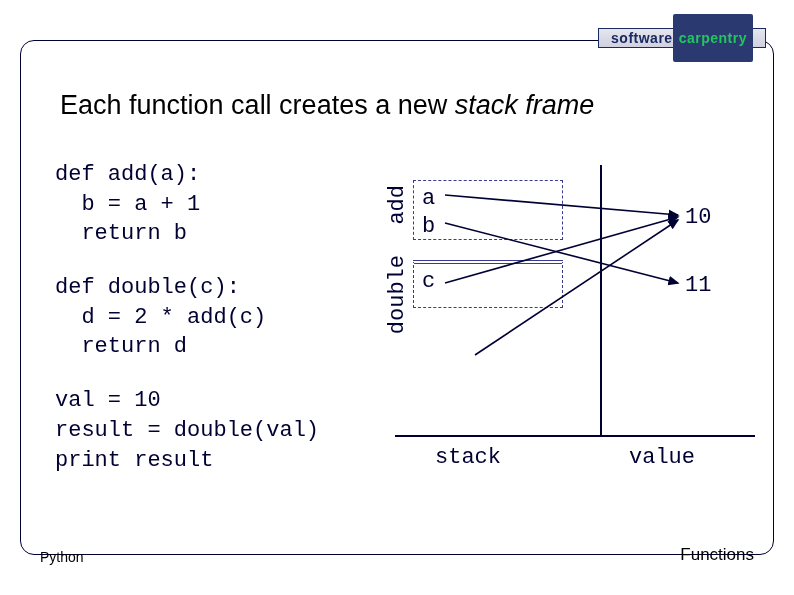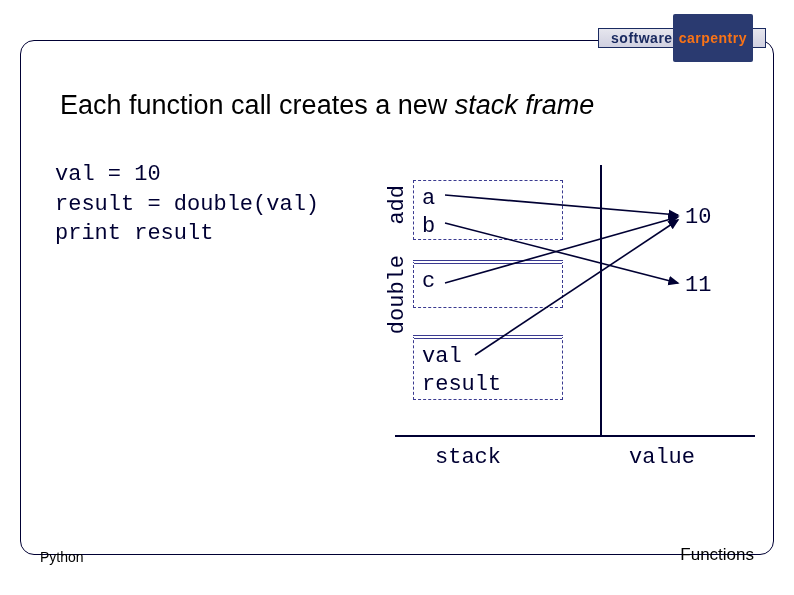--- a/index.html
+++ b/index.html
@@ -32,21 +32,21 @@
     align-items: center;
     justify-content: center;
     font-size: 14px;
     font-weight: bold;
     color: #1a2a60;
     letter-spacing: 0.5px;
   }
   .logo .soft { color: #1a2a60; }
   .logo .carp {
     background: #2a3a70;
-    color: #f97316;
+    color: #22c55e;
     padding: 16px 6px;
     border-radius: 2px;
   }
   .title {
     position: absolute;
     top: 90px;
     left: 60px;
     right: 60px;
     font-size: 27px;
     color: #000;
@@ -150,42 +150,44 @@
 <div class="logo">
   <span class="soft">software</span>
   <span class="carp">carpentry</span>
 </div>
 
 <div class="title">
   <span>Each function call creates a new </span><span class="emph">stack frame</span>
 </div>
 
 <div class="code-blocks">
+  <div class="block">def add(a):
+  b = a + 1
+  return b</div>
+  <div class="block">def double(c):
+  d = 2 * add(c)
+  return d</div>
   <div class="block">val = 10
 result = double(val)
 print result</div>
 </div>
 
 <div class="diagram">
   <div class="axis-v"></div>
   <div class="axis-h"></div>
 
   <div class="vlabel add">add</div>
   <div class="vlabel double">double</div>
 
   <div class="frame add-frame">
     <div>a</div>
     <div>b</div>
   </div>
   <div class="frame double-frame">
     <div>c</div>
-  </div>
-  <div class="frame global-frame">
-    <div>val</div>
-    <div>result</div>
   </div>
 
   <div class="num n10">10</div>
   <div class="num n11">11</div>
 
   <svg width="370" height="270">
     <defs>
       <marker id="ah" markerWidth="8" markerHeight="8" refX="6" refY="3" orient="auto">
         <path d="M0,0 L7,3 L0,6 Z" fill="#000033"></path>
       </marker>

